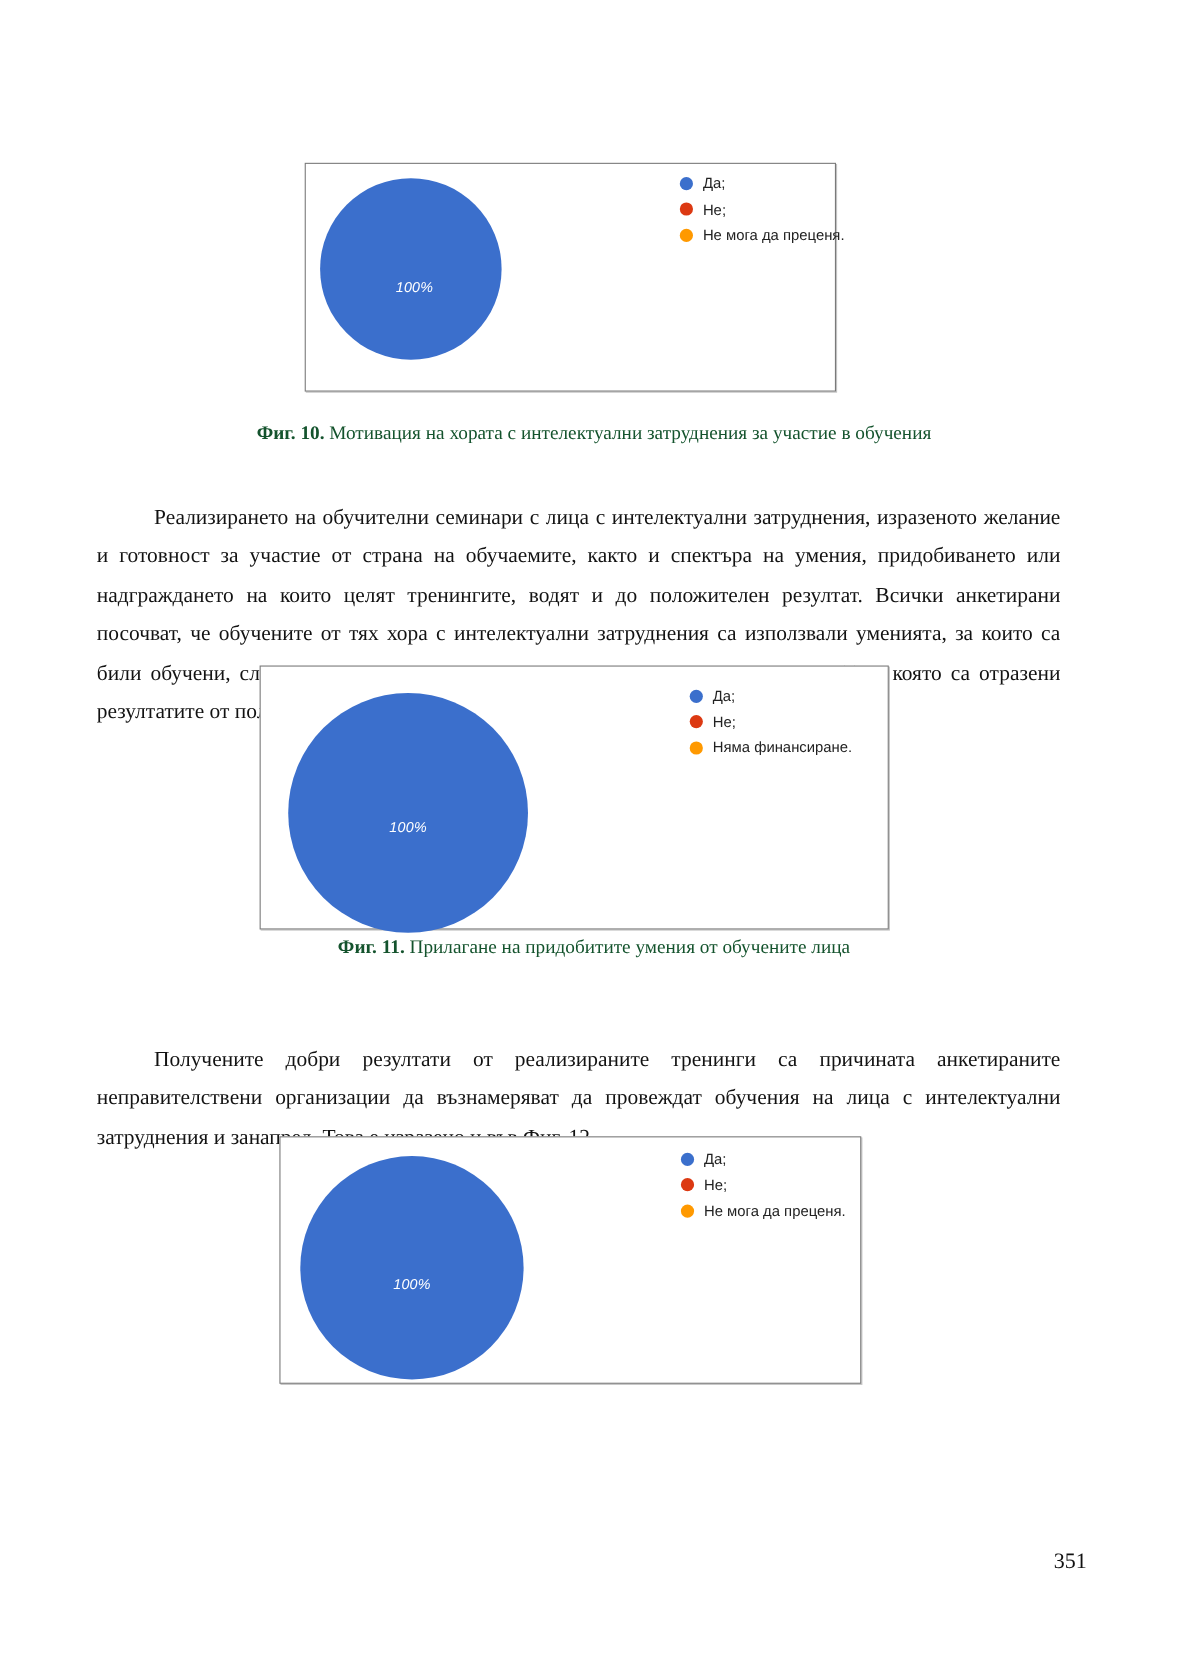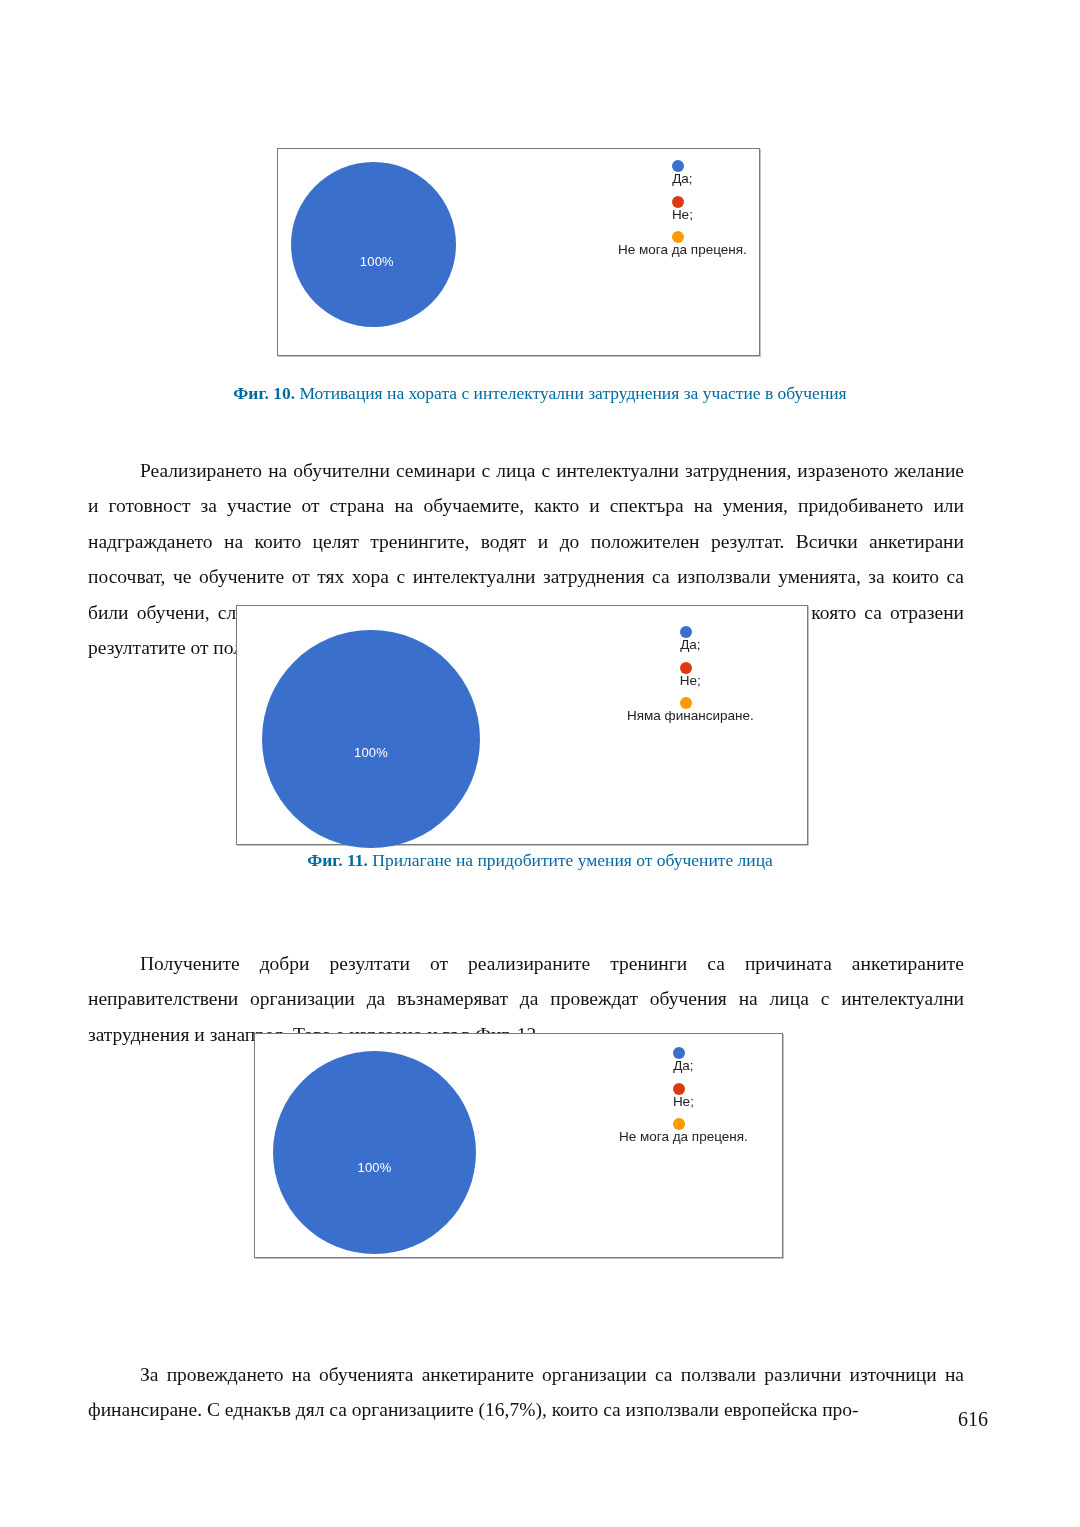--- a/index.html
+++ b/index.html
@@ -37,20 +37,21 @@
     box-shadow: 1px 1px 0 rgba(120,120,120,0.45);
   }
   .pie-wrap {
     position: absolute;
   }
   .pie {
     width: 100%;
     height: 100%;
     border-radius: 50%;
     position: relative;
+    font-style: italic;
   }
   .pie-label {
     position: absolute;
     color: #ffffff;
     font-family: "Liberation Sans", "DejaVu Sans", sans-serif;
     font-size: 13px;
     letter-spacing: 0.2px;
     white-space: nowrap;
     transform: translate(-50%, -50%);
   }
@@ -59,41 +60,40 @@
     font-family: "Liberation Sans", "DejaVu Sans", sans-serif;
     font-size: 13.5px;
     color: #222222;
     line-height: 1;
   }
   .legend-row {
     display: flex;
     align-items: center;
     margin-bottom: 10px;
     white-space: nowrap;
-    flex-direction: column;
   }
   .legend-row:last-child { margin-bottom: 0; }
   .legend-swatch {
     width: 12px;
     height: 12px;
     border-radius: 50%;
     flex: 0 0 12px;
     margin-right: 9px;
   }
   .legend-text { display: inline-block; }
 
   
   .caption {
     position: absolute;
     width: 1080px;
     left: 0;
     text-align: center;
     font-family: "Liberation Serif", "DejaVu Serif", serif;
     font-size: 17.5px;
-    color: #0369a1;
+    color: #14532d;
   }
   .caption b {
     font-weight: bold;
   }
 
   
   .para {
     position: absolute;
     left: 88px;
     width: 876px;
@@ -206,17 +206,16 @@
         </div>
         <div class="legend-row">
           <span class="legend-swatch" style="background:#FF9900;"></span>
           <span class="legend-text">Не мога да преценя.</span>
         </div>
       </div>
     </div>
   </div>
 
 
-  <p class="para last-partial" style="top:1337px;">За провеждането на обученията анкетираните организации са ползвали различни източници на финансиране. С еднакъв дял са организациите (16,7%), които са използвали европейска про-</p>
-
-  <div class="page-number" style="top:1408px;">616</div>
+
+  <div class="page-number" style="top:1408px;">351</div>
 
 </div>
 
 </body></html>

